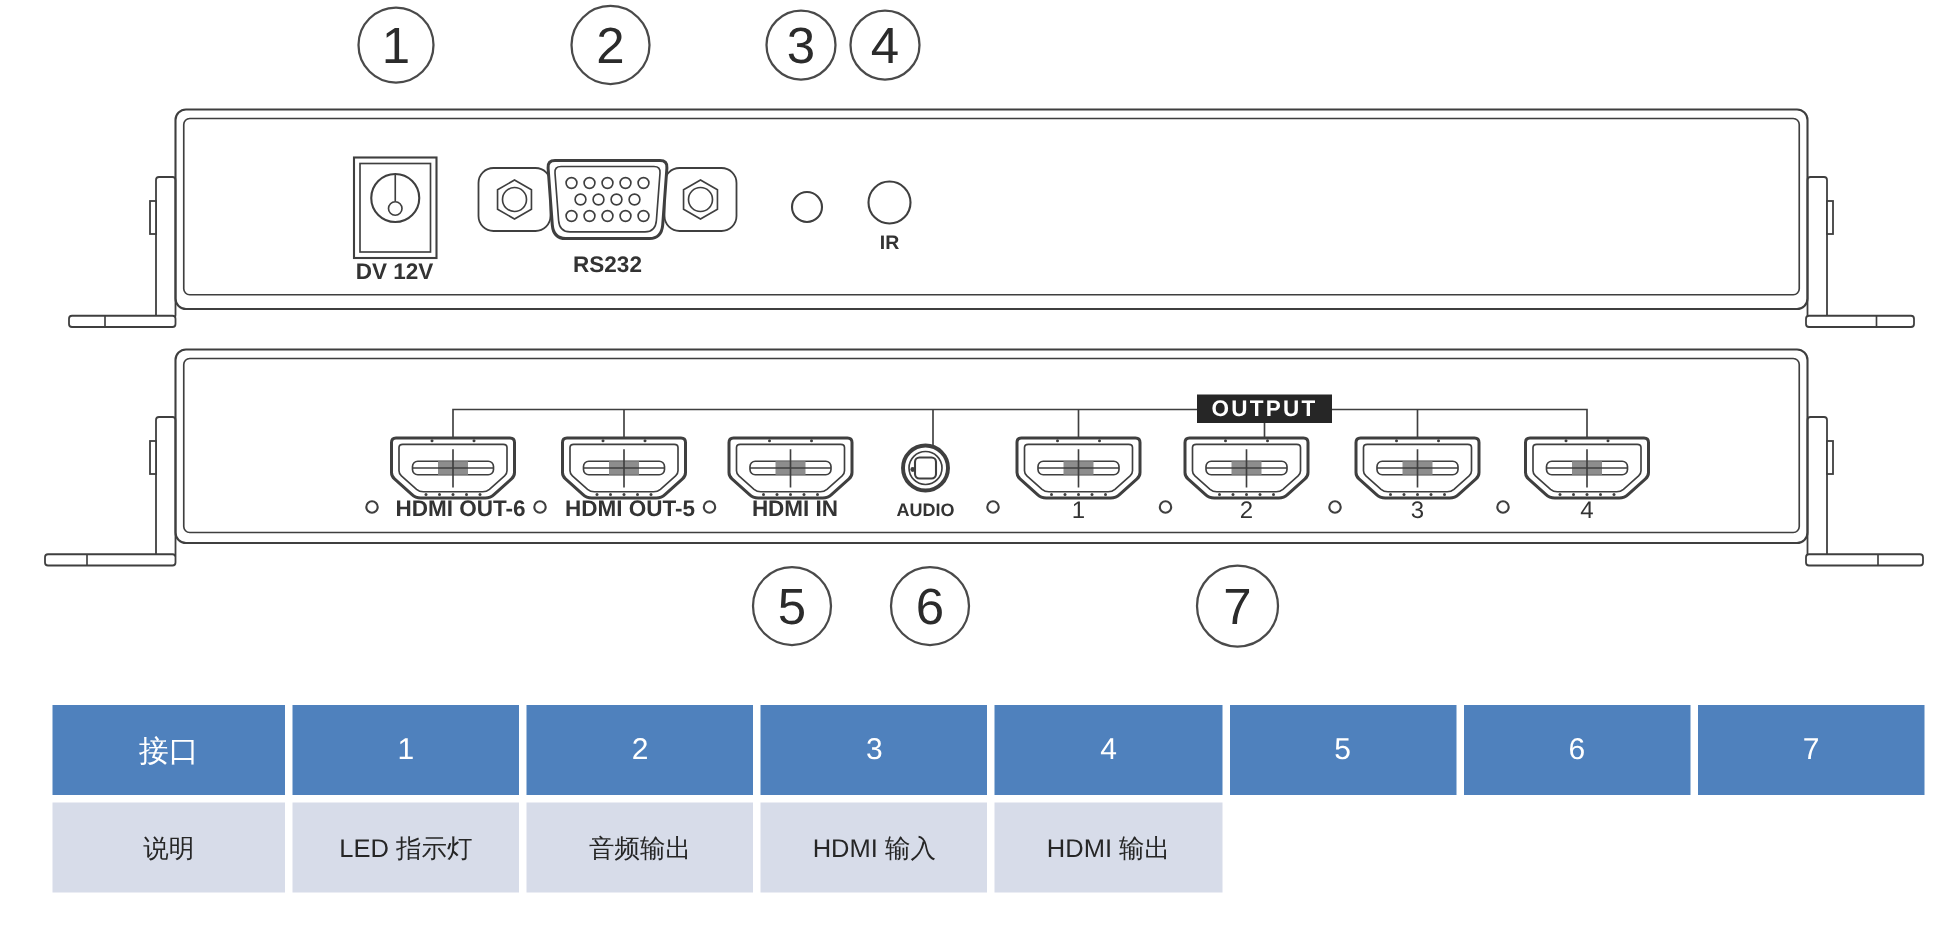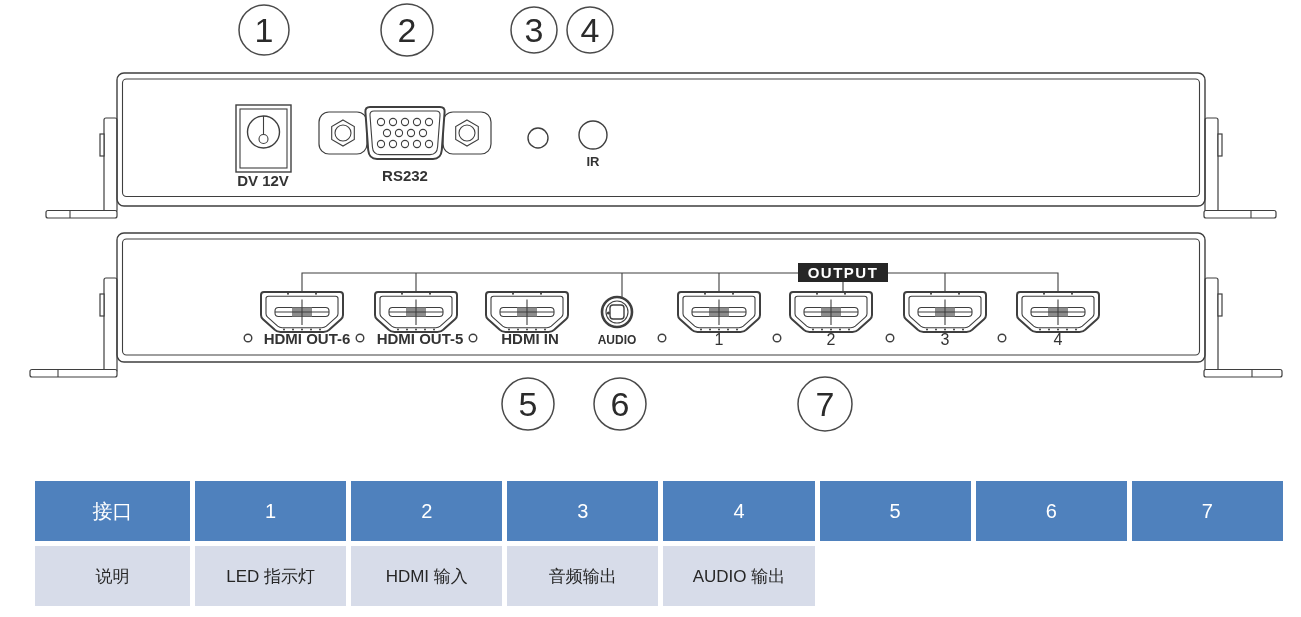--- a/index.html
+++ b/index.html
@@ -29,21 +29,21 @@
   .lbl-port{font-size:15px;font-weight:bold;}
   .lbl-num{font-size:16px;font-weight:normal;}
   .lbl-audio{font-size:12px;}
   .output-tag-rect{fill:var(--output-tag-bg);}
   .output-tag-text{fill:var(--output-tag-text);font-size:15px;font-weight:bold;
                    letter-spacing:1.5px;text-anchor:middle;
                    font-family:"Liberation Sans","DejaVu Sans",sans-serif;}
   .pin-dot{fill:var(--line);}
 
   
-  .iface-table{position:absolute;left:35px;top:481px;width:1248px;
+  .iface-table{position:absolute;left:35px;top:470px;width:1248px;
                display:grid;grid-template-rows:60px 60px;row-gap:5px;}
   .t-row{display:grid;grid-template-columns:155px repeat(7,1fr);column-gap:5px;}
   .cell{display:flex;align-items:center;justify-content:center;}
   .cell.h{background:var(--table-header-bg);color:var(--table-header-text);font-size:20px;}
   .cell.d{background:var(--table-row-bg);color:var(--table-row-text);font-size:17px;}
 </style>
 </head>
 <body>
 
 <div class="stage">
@@ -234,18 +234,18 @@
       <div class="cell h">2</div>
       <div class="cell h">3</div>
       <div class="cell h">4</div>
       <div class="cell h">5</div>
       <div class="cell h">6</div>
       <div class="cell h">7</div>
     </div>
     <div class="t-row">
       <div class="cell d">说明</div>
       <div class="cell d">LED 指示灯</div>
+      <div class="cell d">音频输出</div>
       <div class="cell d">HDMI 输入</div>
-      <div class="cell d">音频输出</div>
-      <div class="cell d">AUDIO 输出</div>
+      <div class="cell d">HDMI 输出</div>
     </div>
   </div>
 </div>
 
 </body></html>

